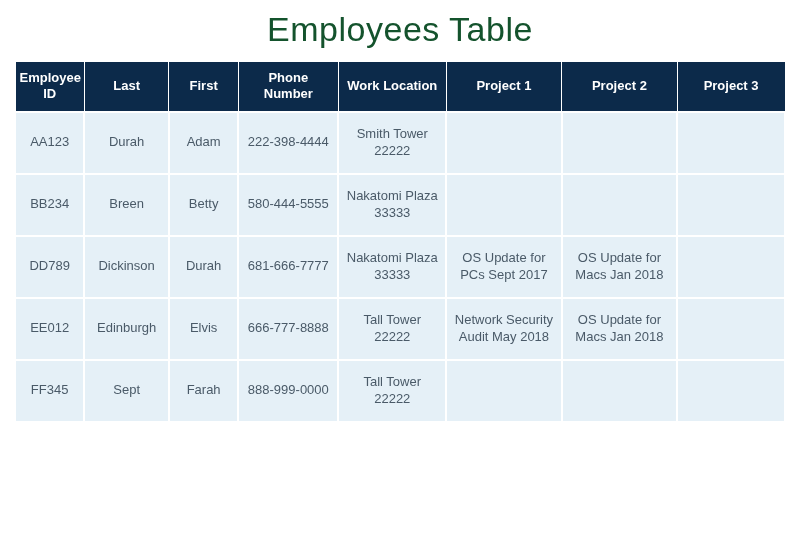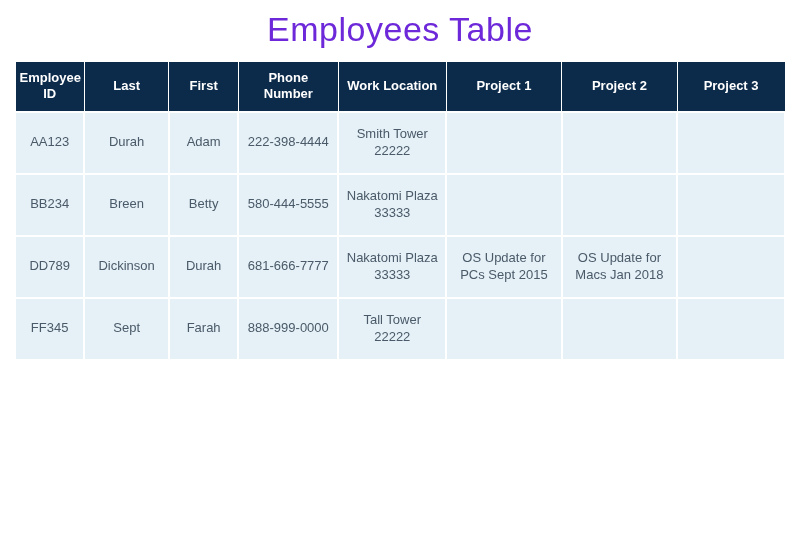--- a/index.html
+++ b/index.html
@@ -6,21 +6,21 @@
     body {
       font-family: 'Segoe UI', Arial, sans-serif;
       background: #ffffff;
       width: 800px;
       height: 558px;
       padding: 10px 14px;
     }
     h1 {
       text-align: center;
       font-weight: 300;
-      color: #6d28d9;
+      color: #14532d;
       font-size: 34px;
       margin-bottom: 12px;
       letter-spacing: 0.5px;
     }
     table {
       width: 100%;
       border-collapse: collapse;
       table-layout: fixed;
       border: 1px solid #0c2a4a;
     }
@@ -103,21 +103,31 @@
       <td></td>
       <td></td>
       <td></td>
     </tr>
     <tr>
       <td>DD789</td>
       <td>Dickinson</td>
       <td>Durah</td>
       <td>681-666-7777</td>
       <td>Nakatomi Plaza 33333</td>
-      <td>OS Update for PCs Sept 2015</td>
+      <td>OS Update for PCs Sept 2017</td>
+      <td>OS Update for Macs Jan 2018</td>
+      <td></td>
+    </tr>
+    <tr>
+      <td>EE012</td>
+      <td>Edinburgh</td>
+      <td>Elvis</td>
+      <td>666-777-8888</td>
+      <td>Tall Tower 22222</td>
+      <td>Network Security Audit May 2018</td>
       <td>OS Update for Macs Jan 2018</td>
       <td></td>
     </tr>
     <tr>
       <td>FF345</td>
       <td>Sept</td>
       <td>Farah</td>
       <td>888-999-0000</td>
       <td>Tall Tower 22222</td>
       <td></td>

